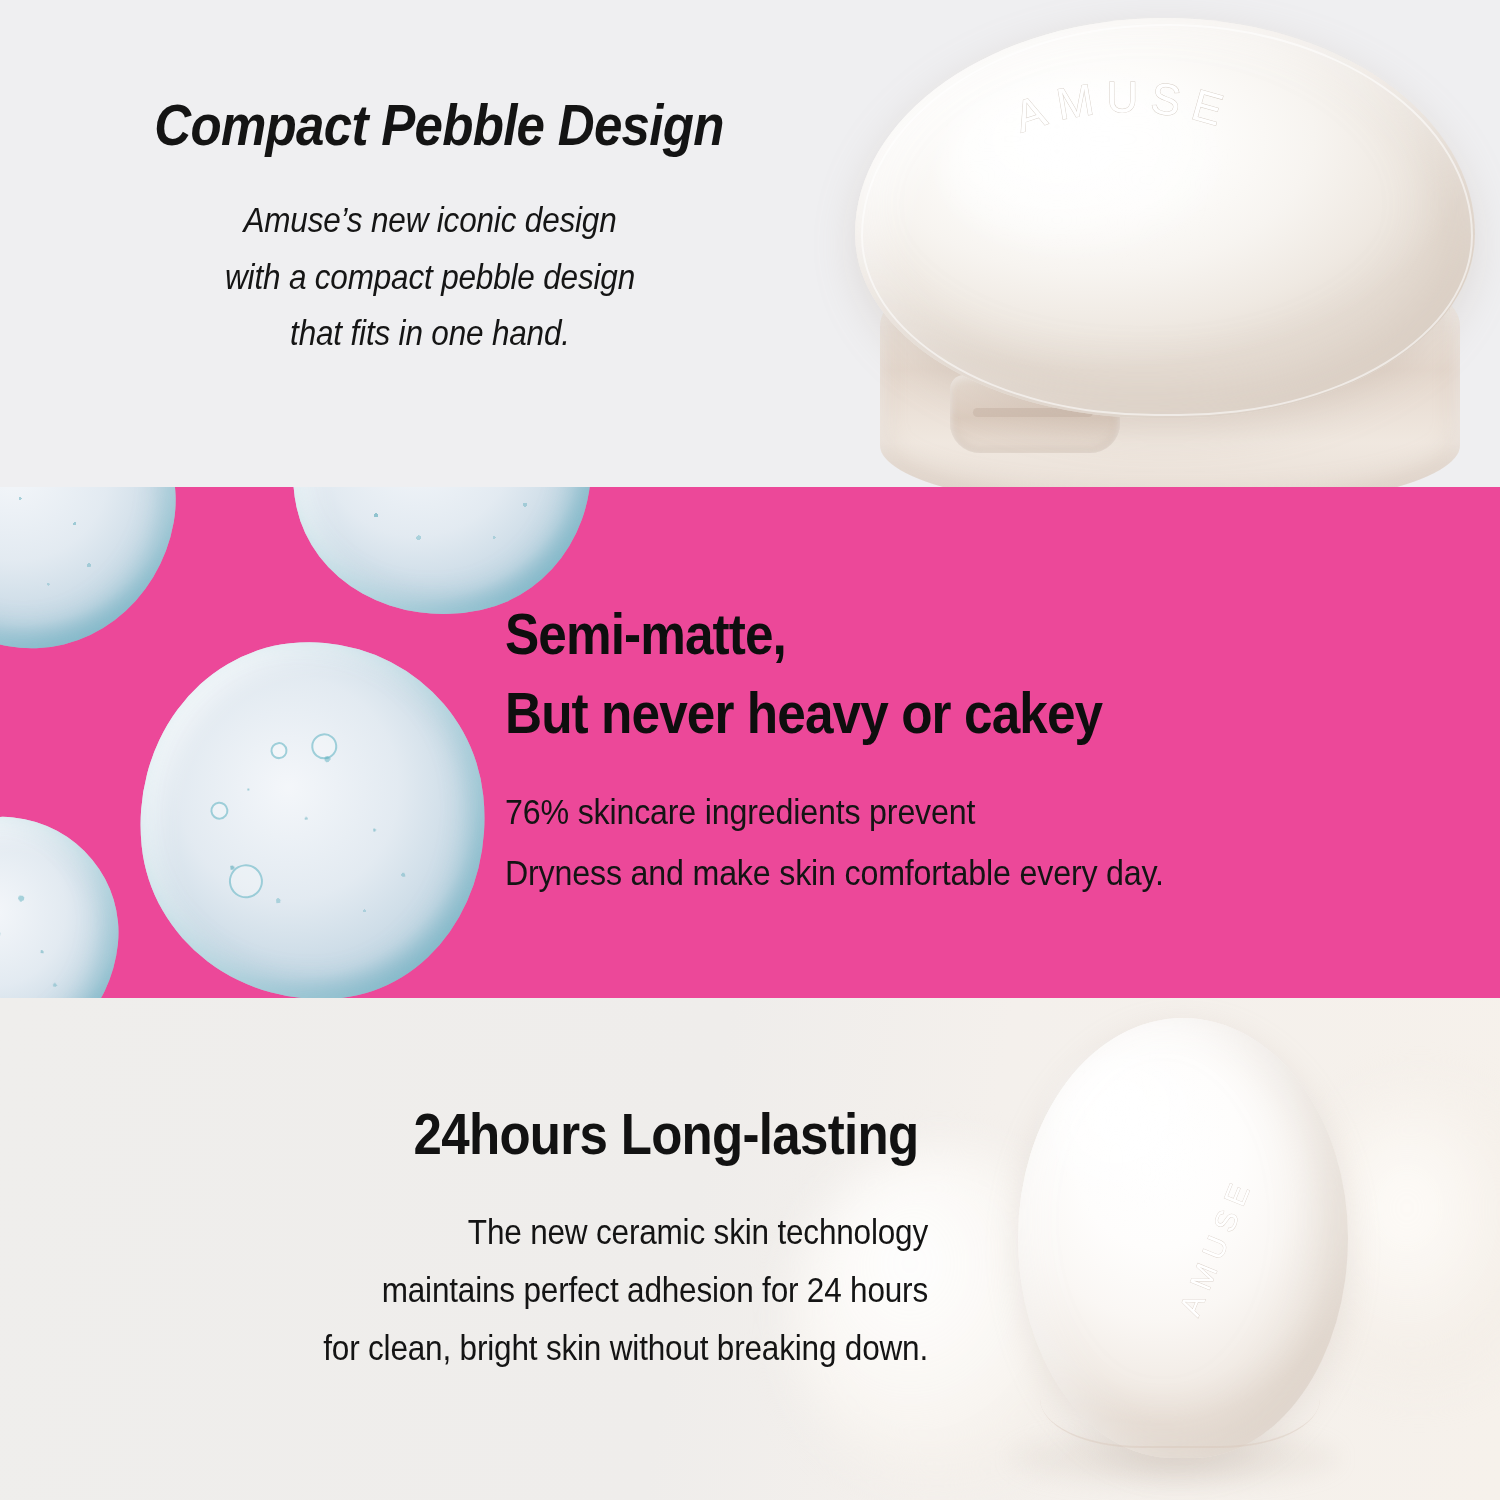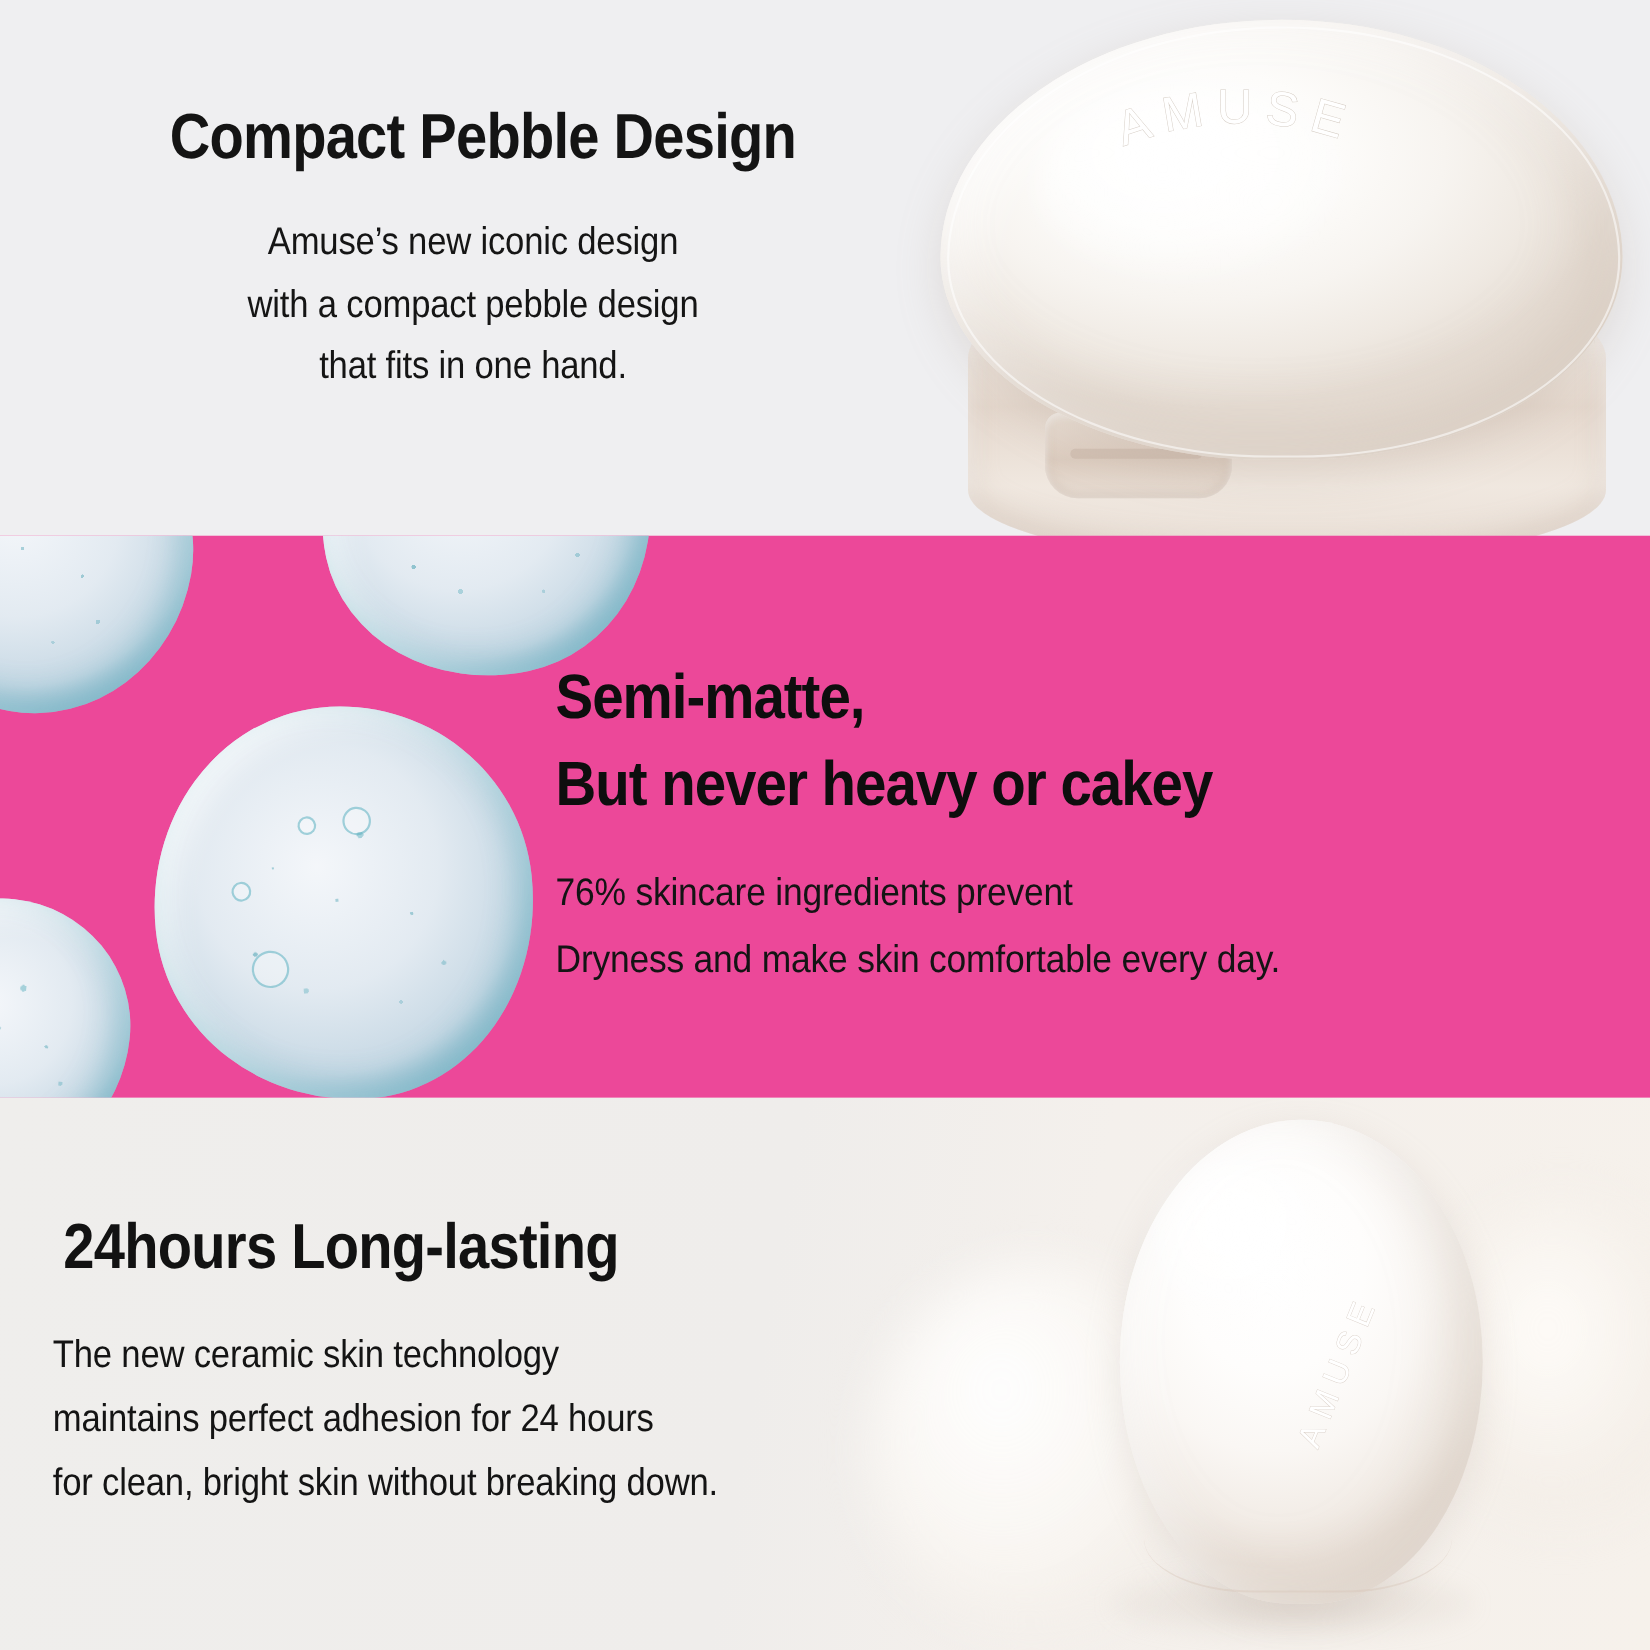--- a/index.html
+++ b/index.html
@@ -29,20 +29,21 @@
     height: 487px;
     background: #efeff1;
     overflow: hidden;
   }
   .s1-text {
     position: absolute;
     left: 0px;
     top: 95px;
     width: 860px;
     text-align: center;
+    font-style: italic;
   }
   .s1-title {
     font-size: 58px;
     font-weight: bold;
     color: #141414;
     letter-spacing: -0.8px;
     line-height: 1.05;
     transform: scaleX(0.88);
     transform-origin: center;
     white-space: nowrap;
@@ -275,24 +276,24 @@
     position: absolute;
     left: 0; top: 998px;
     width: 1500px;
     height: 502px;
     background:
       linear-gradient(100deg, #efeeec 0%, #efedeb 46%, #f4f0ec 64%, #f6f1eb 100%);
     overflow: hidden;
   }
   .s3-text {
     position: absolute;
-    left: 0px;
+    left: 16px;
     top: 102px;
     width: 960px;
-    text-align: left;
+    text-align: right;
   }
   .s3-title {
     font-size: 58px;
     font-weight: bold;
     color: #121212;
     letter-spacing: -0.8px;
     transform: scaleX(0.88);
     transform-origin: center;
     white-space: nowrap;
   }

